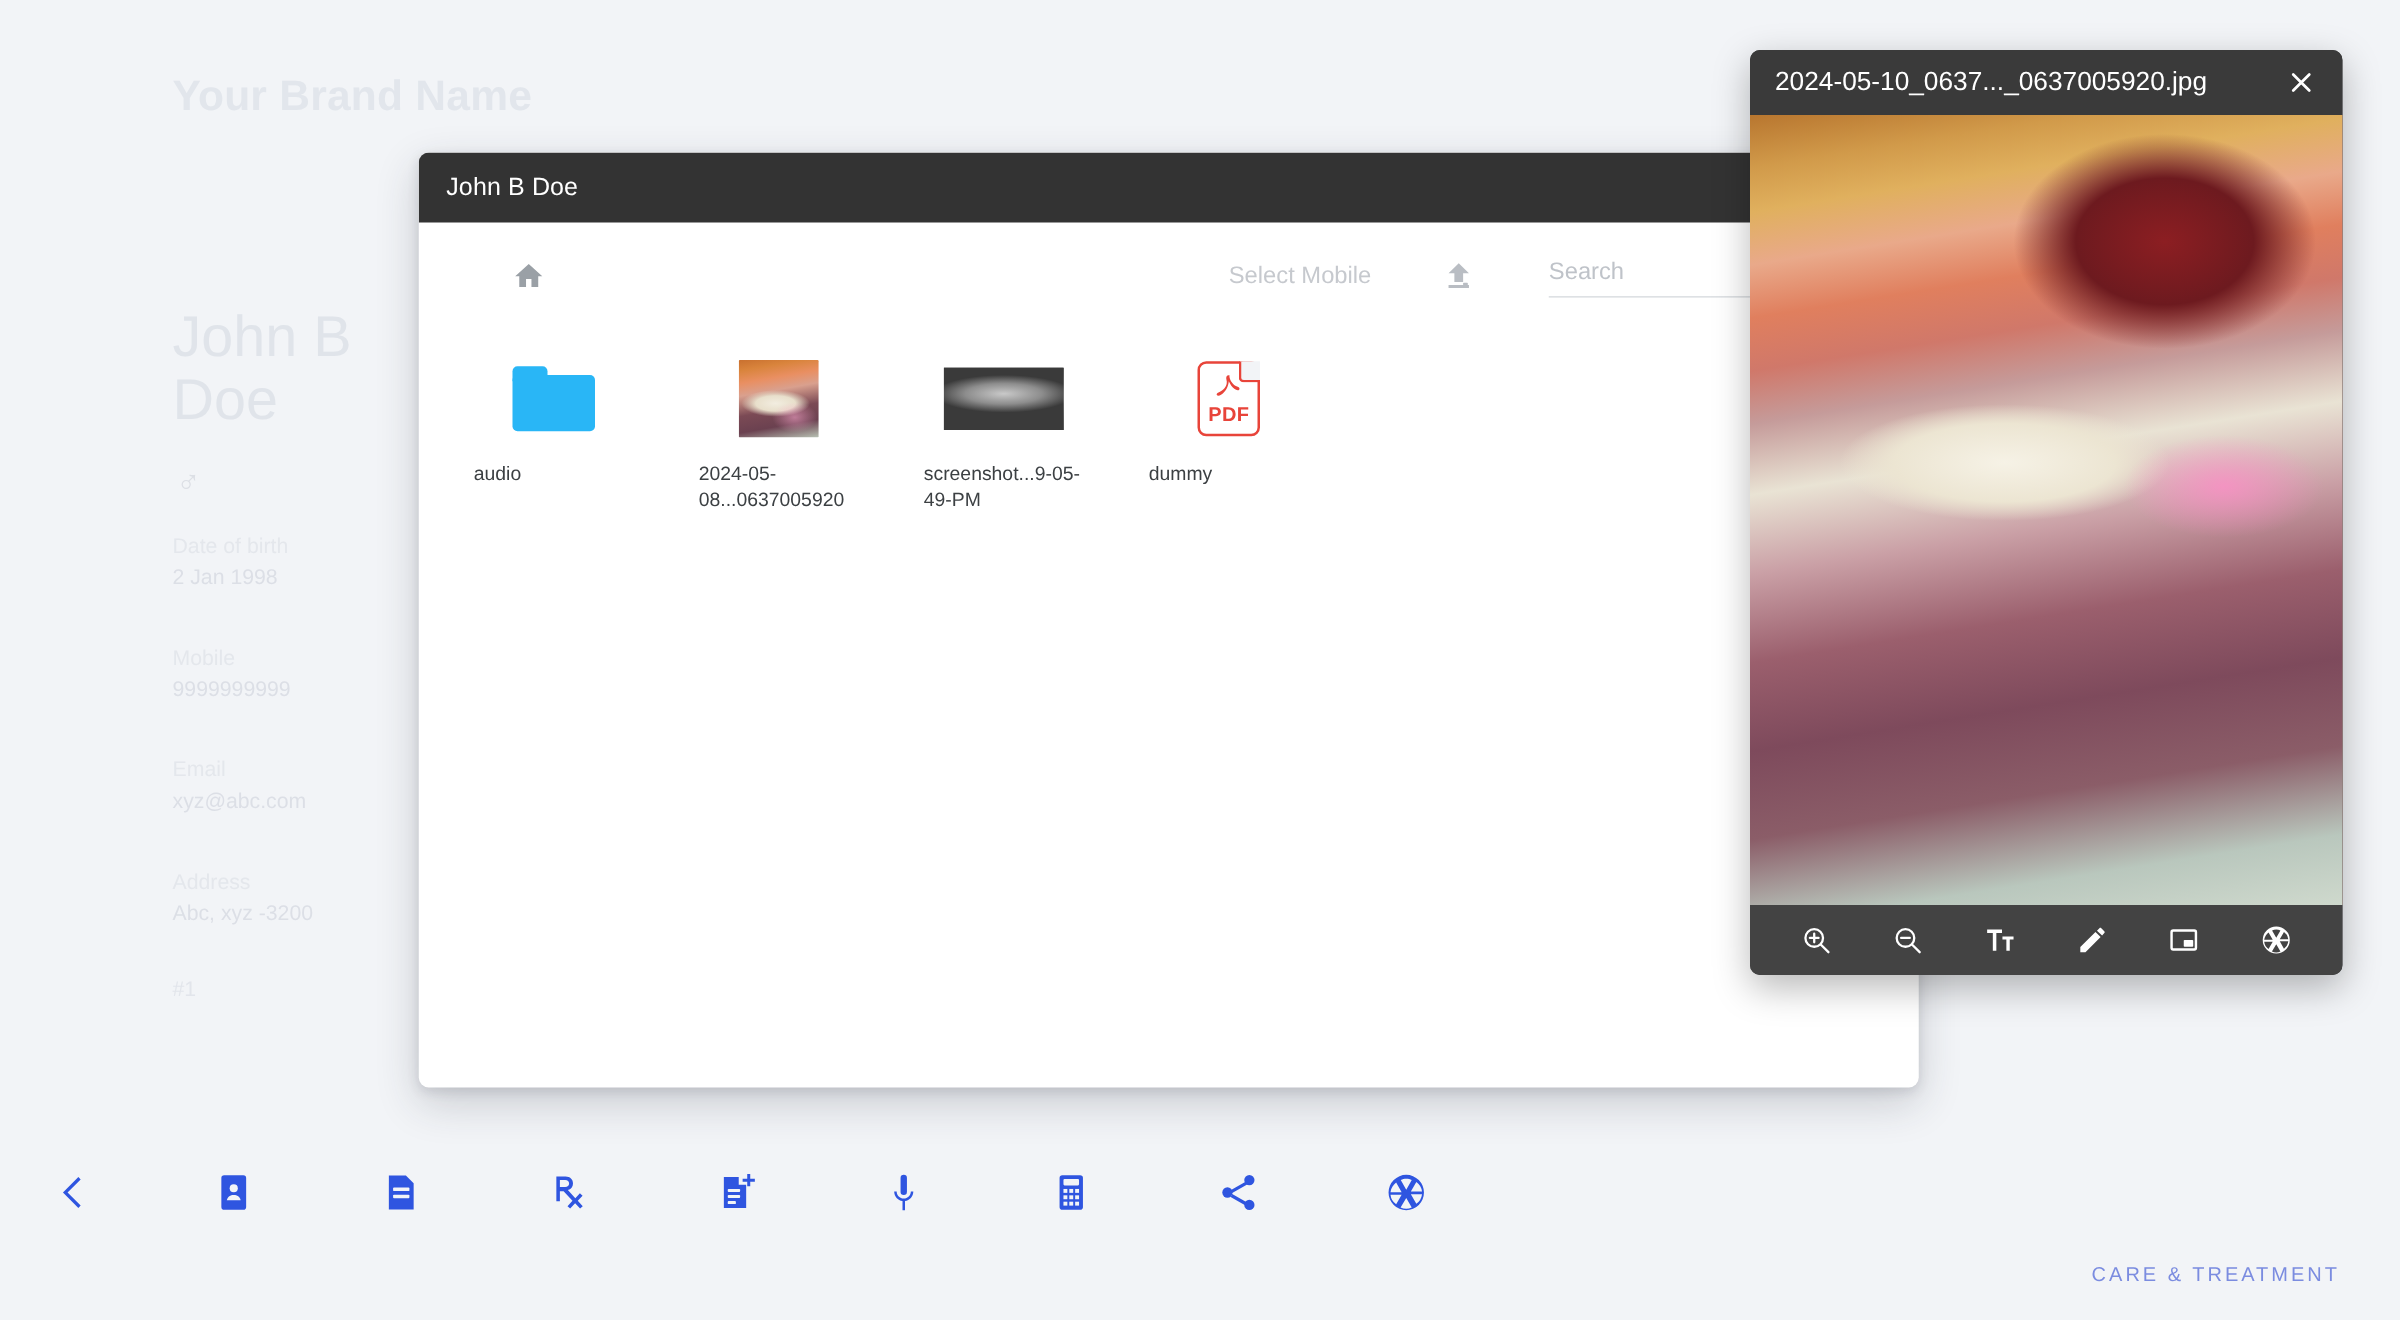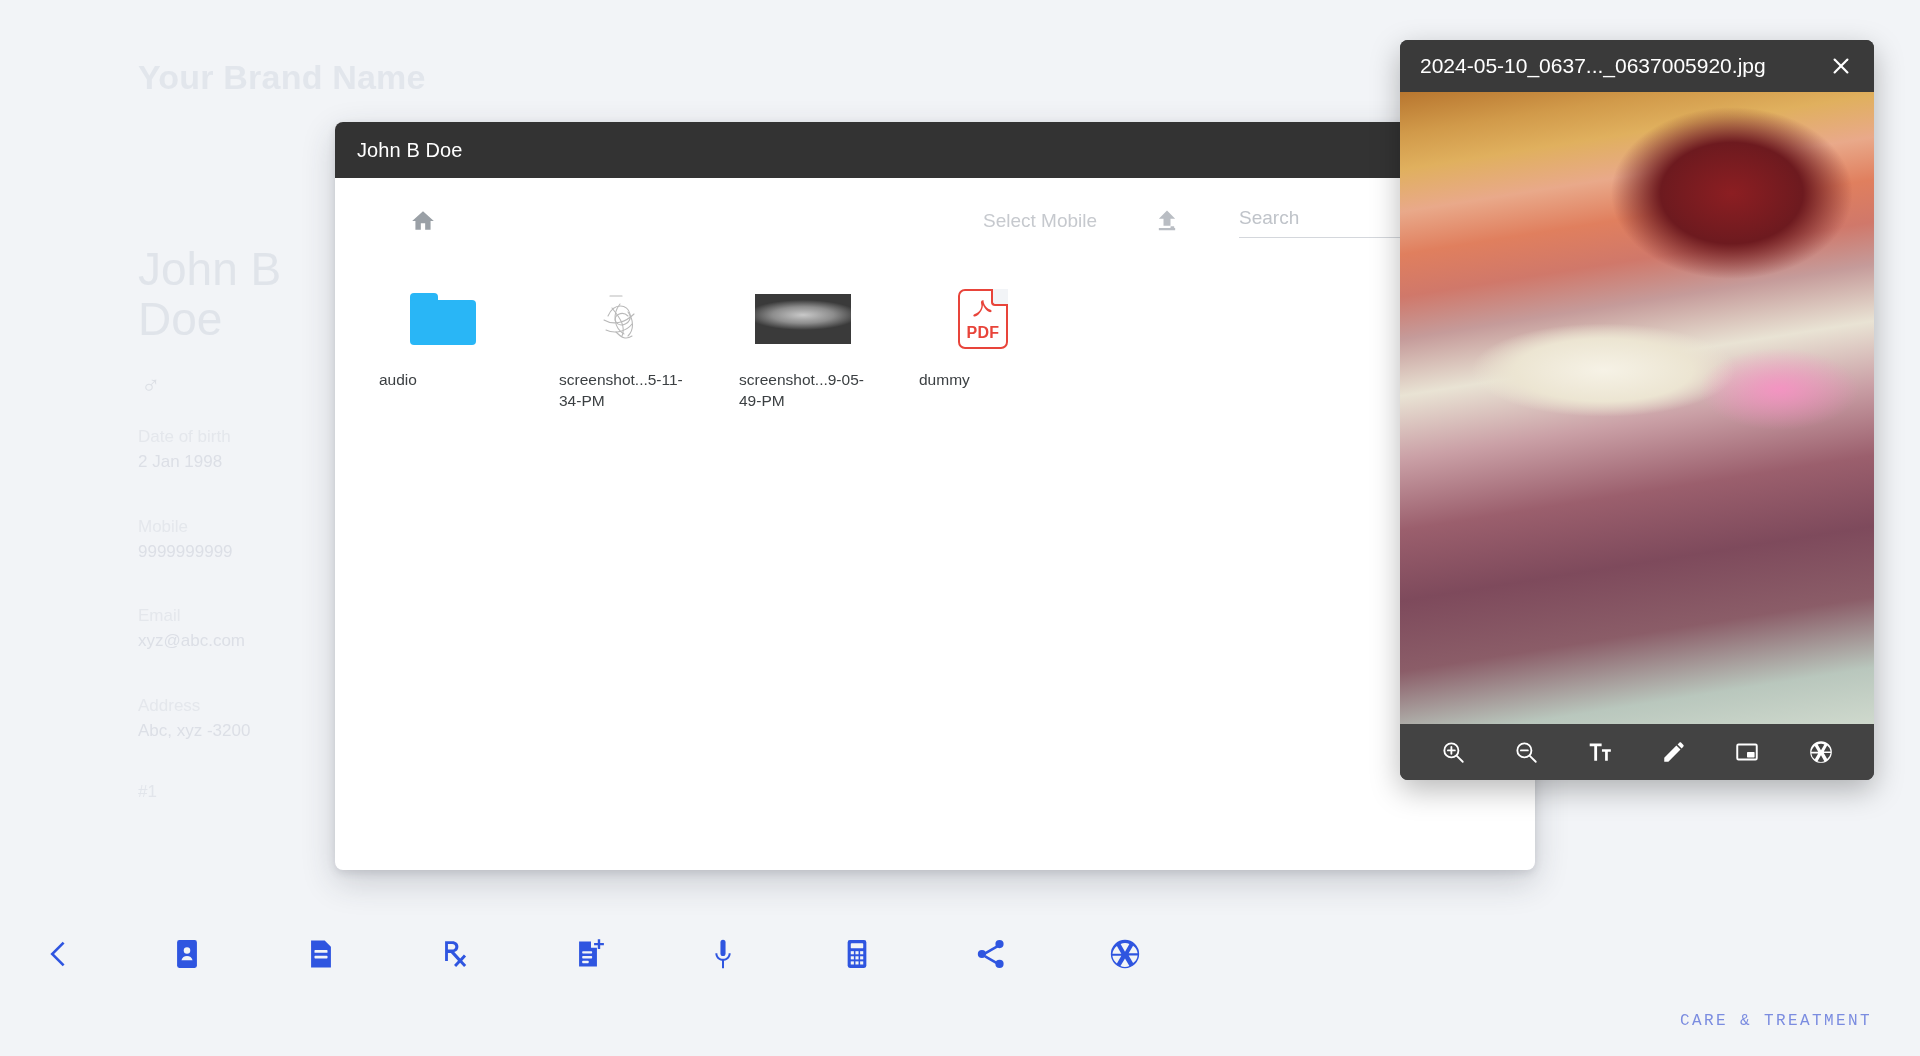--- a/index.html
+++ b/index.html
@@ -388,21 +388,20 @@
   .nav-btn svg { fill: #2f55e0; }
 
   .footer-text {
     position: absolute;
     right: 48px;
     bottom: 26px;
     font-size: 16px;
     letter-spacing: 2.4px;
     color: #7b8ce0;
     z-index: 5;
-    font-family: Liberation Mono, monospace;
   }
 </style>
 </head>
 <body>
 
 <div id="app">
 
   <div class="brand-name">Your Brand Name</div>
 
   <div class="patient-name">John B Doe</div>
@@ -466,40 +465,27 @@
       <div class="file-item">
         <div class="thumb-box">
           <div class="folder-ico">
             <div class="tab"></div>
             <div class="body"></div>
           </div>
         </div>
         <div class="file-label">audio</div>
       </div>
 
-
       <div class="file-item">
         <div class="thumb-box">
-          <div class="sketch-thumb">
-            <svg width="66" height="66" viewBox="0 0 66 66" aria-hidden="true">
-              <g stroke="#b9b9b9" stroke-width="1.1" fill="none" stroke-linecap="round">
-                <path d="M20 10 h12"></path>
-                <path d="M18 30 c6-14 20-12 22-2 c2 10-10 14-14 8 c-4-6 6-12 12-6"></path>
-                <path d="M14 34 c10 6 22 2 30-6"></path>
-                <path d="M22 22 c8 10 14 18 10 28"></path>
-                <path d="M30 18 c-8 10-6 24 4 30"></path>
-                <path d="M16 44 c8 4 20 2 26-6"></path>
-                <path d="M26 46 c6 6 10 8 16 4"></path>
-                <path d="M38 26 c6 8 6 18 0 24"></path>
-              </g>
-            </svg>
-          </div>
+          <div class="photo-thumb ph-mouth-open"></div>
         </div>
-        <div class="file-label">screenshot...5-11-34-PM</div>
-      </div>
+        <div class="file-label">2024-05-08...0637005920</div>
+      </div>
+
 
 
       <div class="file-item">
         <div class="thumb-box">
           <div class="xray-wrap">
               <div class="ph-xray"></div>
             </div>
         </div>
         <div class="file-label">screenshot...9-05-49-PM</div>
       </div>

